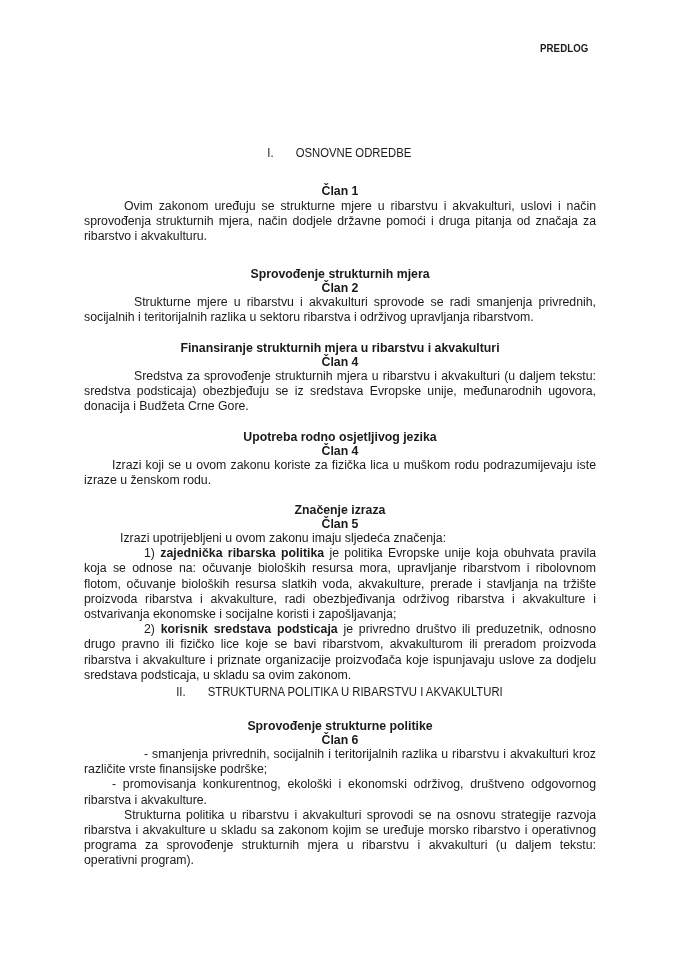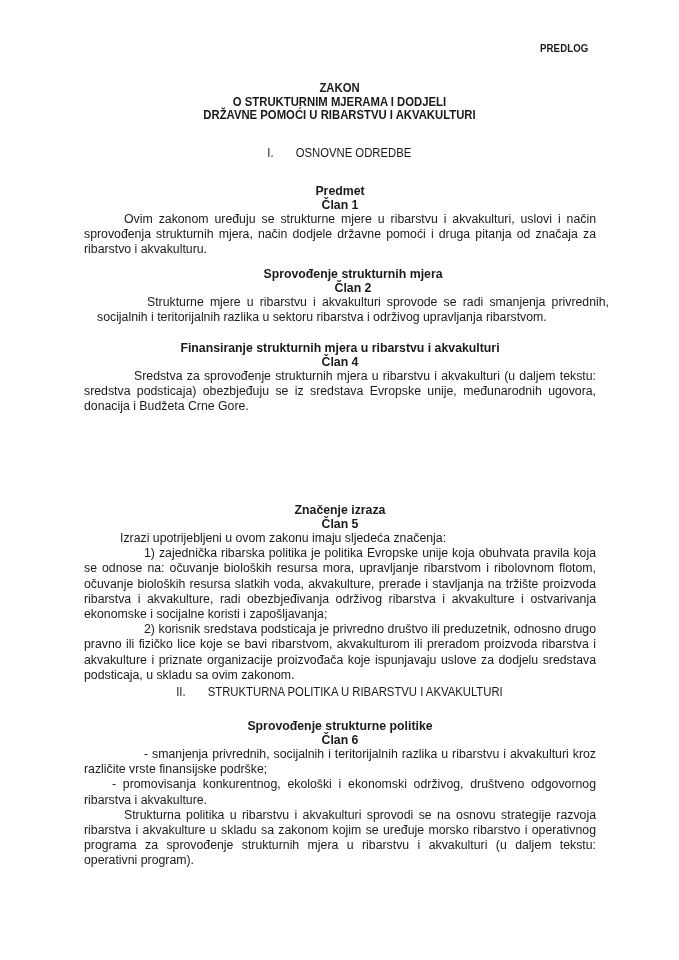--- a/index.html
+++ b/index.html
@@ -79,59 +79,58 @@
       text-align: justify;
       line-height: 15.2px;
       margin: 0;
     }
     .ind1 { text-indent: 40px; }
     .ind2 { text-indent: 50px; }
     .ind3 { text-indent: 28px; }
     .ind4 { text-indent: 60px; }
     .ind5 { text-indent: 36px; }
     .noind { text-indent: 0; }
-    b { font-weight: normal; }
+    b { font-weight: bold; }
   </style>
 </head>
 <body>
 
 <div class="page">
 
   <div class="predlog">PREDLOG</div>
 
-  <div class="title-block">
-    <div>ZAKON</div>
-    <div>O STRUKTURNIM MJERAMA I DODJELI</div>
-    <div>DRŽAVNE POMOĆI U RIBARSTVU I AKVAKULTURI</div>
-  </div>
 
   <div class="section-head" style="top:146px;">
     <span class="inner">
       <span class="num">I.</span><span>OSNOVNE ODREDBE</span>
     </span>
   </div>
 
   <div class="article" style="top:185px;">
-    <div class="art-title">Predmet</div>
     <div class="art-num">Član 1</div>
     <p class="para ind1">Ovim zakonom uređuju se strukturne mjere u ribarstvu i akvakulturi, uslovi i način sprovođenja strukturnih mjera, način dodjele državne pomoći i druga pitanja od značaja za ribarstvo i akvakulturu.</p>
   </div>
 
-  <div class="article" style="top:268px;margin-left:13px;">
+  <div class="article" style="top:268px;">
     <div class="art-title">Sprovođenje strukturnih mjera</div>
     <div class="art-num">Član 2</div>
     <p class="para ind2">Strukturne mjere u ribarstvu i akvakulturi sprovode se radi smanjenja privrednih, socijalnih i teritorijalnih razlika u sektoru ribarstva i održivog upravljanja ribarstvom.</p>
   </div>
 
   <div class="article" style="top:342px;">
     <div class="art-title">Finansiranje strukturnih mjera u ribarstvu i akvakulturi</div>
     <div class="art-num">Član 4</div>
     <p class="para ind2">Sredstva za sprovođenje strukturnih mjera u ribarstvu i akvakulturi (u daljem tekstu: sredstva podsticaja) obezbjeđuju se iz sredstava Evropske unije, međunarodnih ugovora, donacija i Budžeta Crne Gore.</p>
   </div>
 
+  <div class="article" style="top:431px;">
+    <div class="art-title">Upotreba rodno osjetljivog jezika</div>
+    <div class="art-num">Član 4</div>
+    <p class="para ind3">Izrazi koji se u ovom zakonu koriste za fizička lica u muškom rodu podrazumijevaju iste izraze u ženskom rodu.</p>
+  </div>
 
   <div class="article" style="top:504px;">
     <div class="art-title">Značenje izraza</div>
     <div class="art-num">Član 5</div>
     <p class="para ind5">Izrazi upotrijebljeni u ovom zakonu imaju sljedeća značenja:</p>
     <p class="para ind4"><span>1)</span> <b>zajednička ribarska politika</b> <span>je politika Evropske unije koja obuhvata pravila koja se odnose na: očuvanje bioloških resursa mora, upravljanje ribarstvom i ribolovnom flotom, očuvanje bioloških resursa slatkih voda, akvakulture, prerade i stavljanja na tržište proizvoda ribarstva i akvakulture, radi obezbjeđivanja održivog ribarstva i akvakulture i ostvarivanja ekonomske i socijalne koristi i zapošljavanja;</span></p>
     <p class="para ind4"><span>2)</span> <b>korisnik sredstava podsticaja</b> <span>je privredno društvo ili preduzetnik, odnosno drugo pravno ili fizičko lice koje se bavi ribarstvom, akvakulturom ili preradom proizvoda ribarstva i akvakulture i priznate organizacije proizvođača koje ispunjavaju uslove za dodjelu sredstava podsticaja, u skladu sa ovim zakonom.</span></p>
   </div>
 
   <div class="section-head" style="top:685px;">

